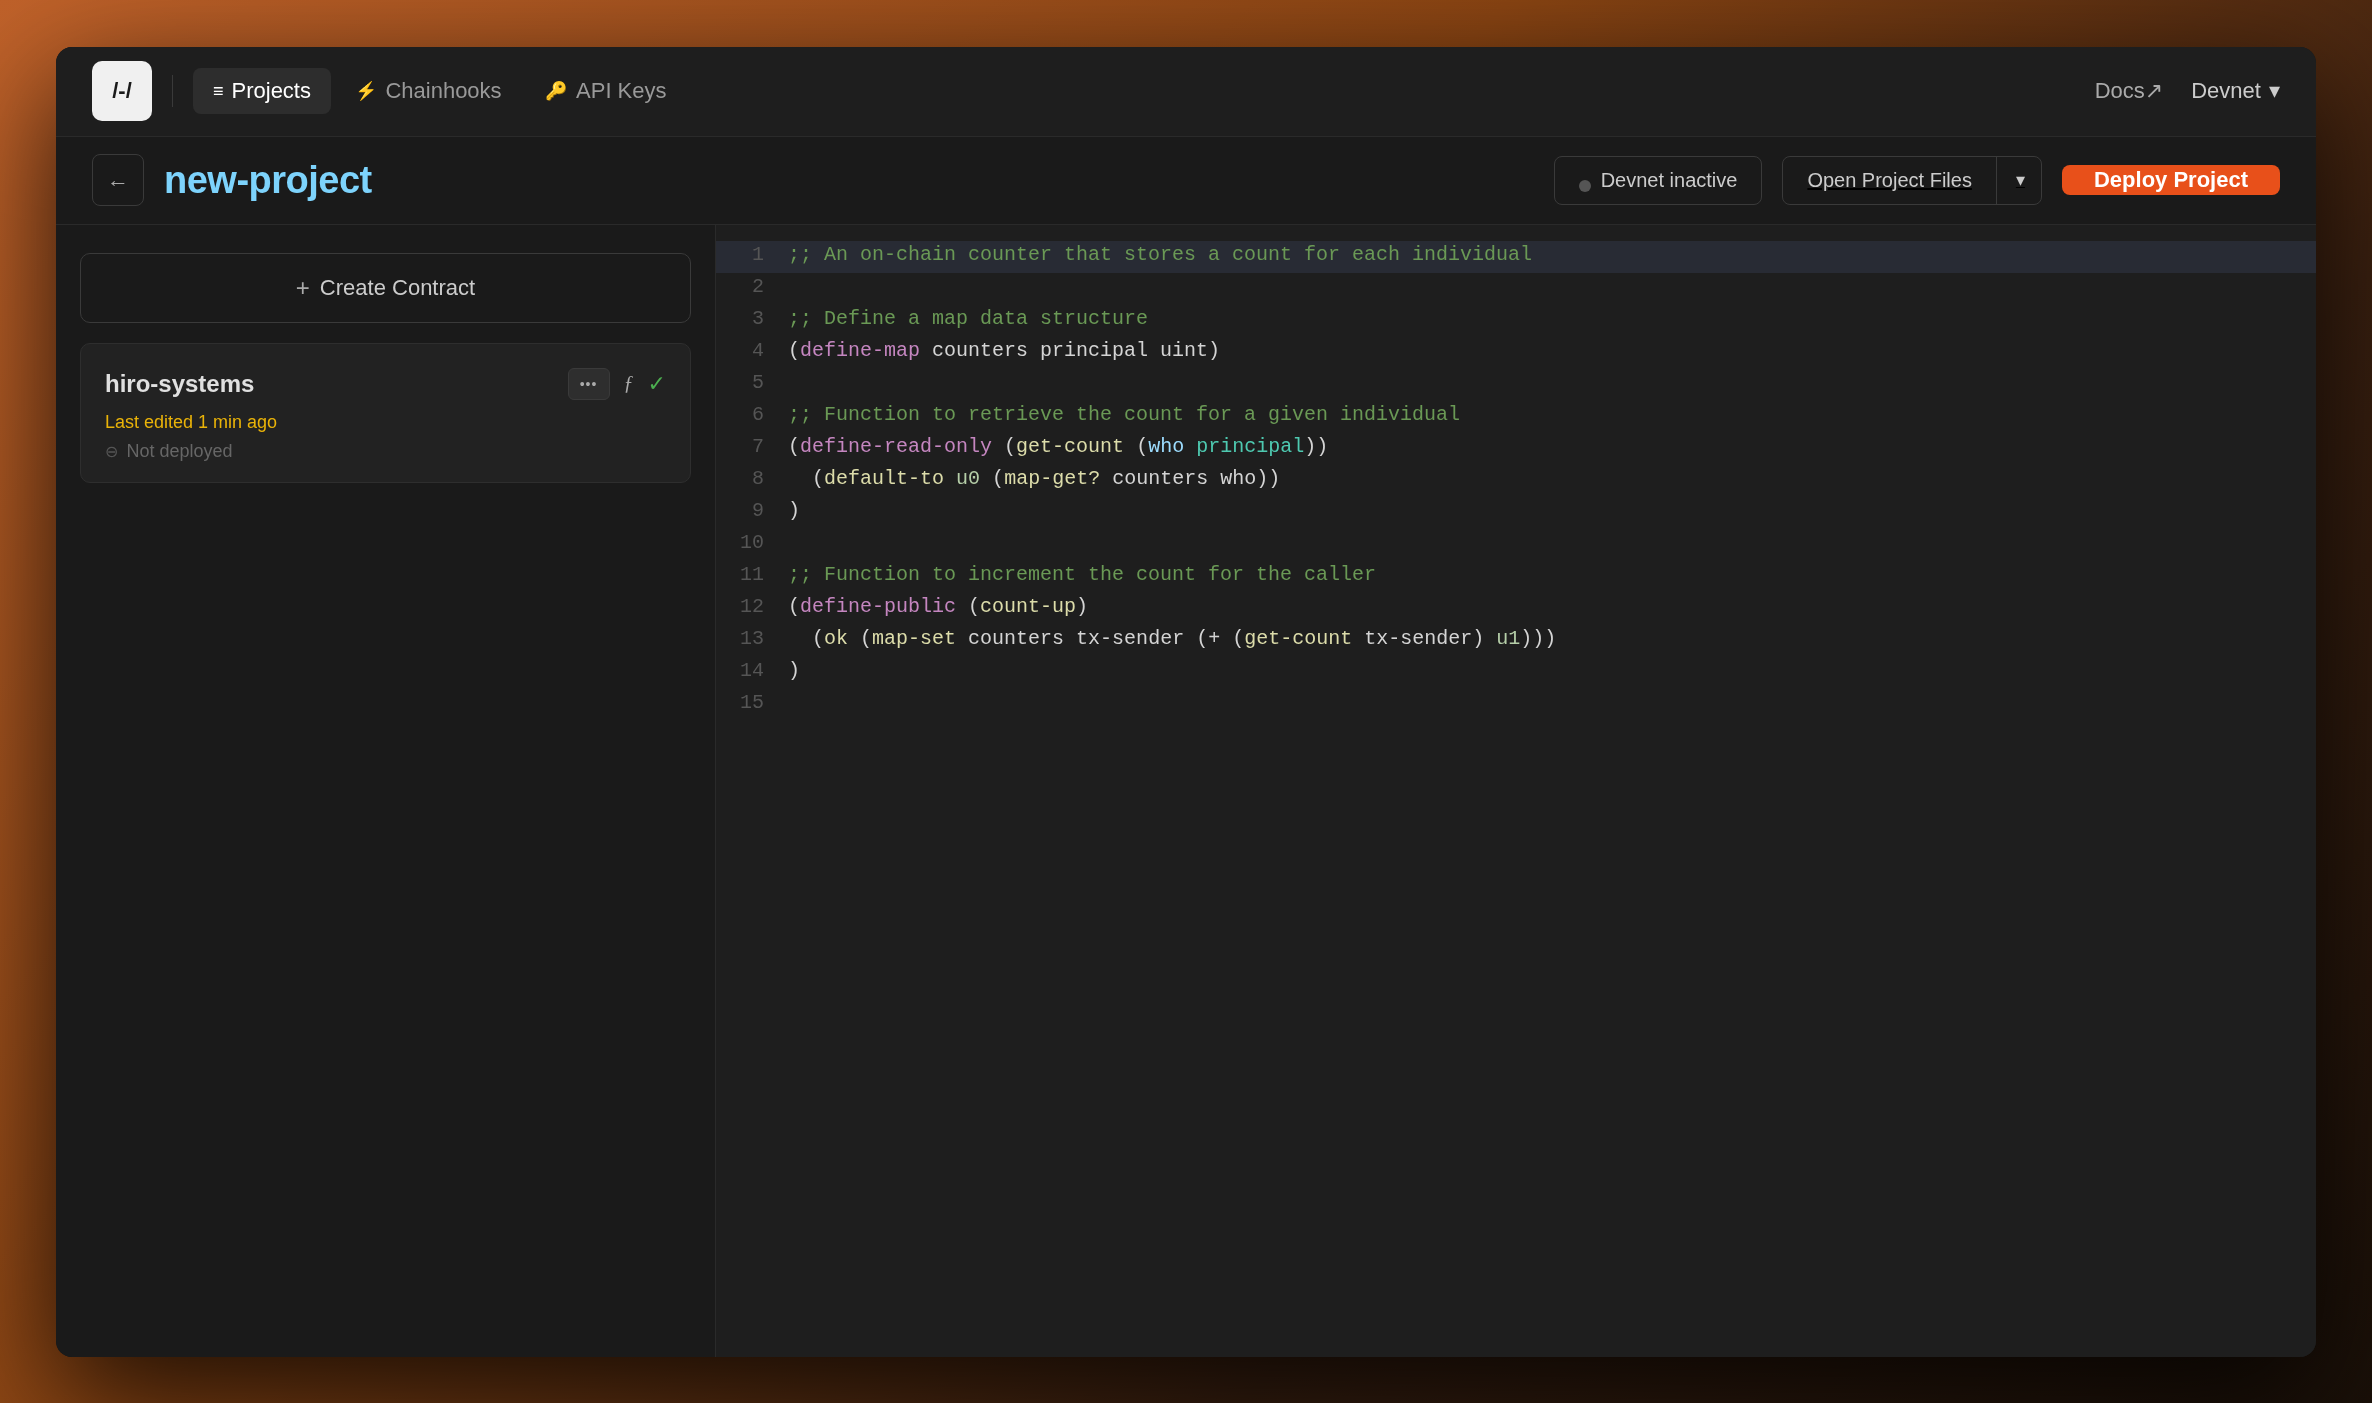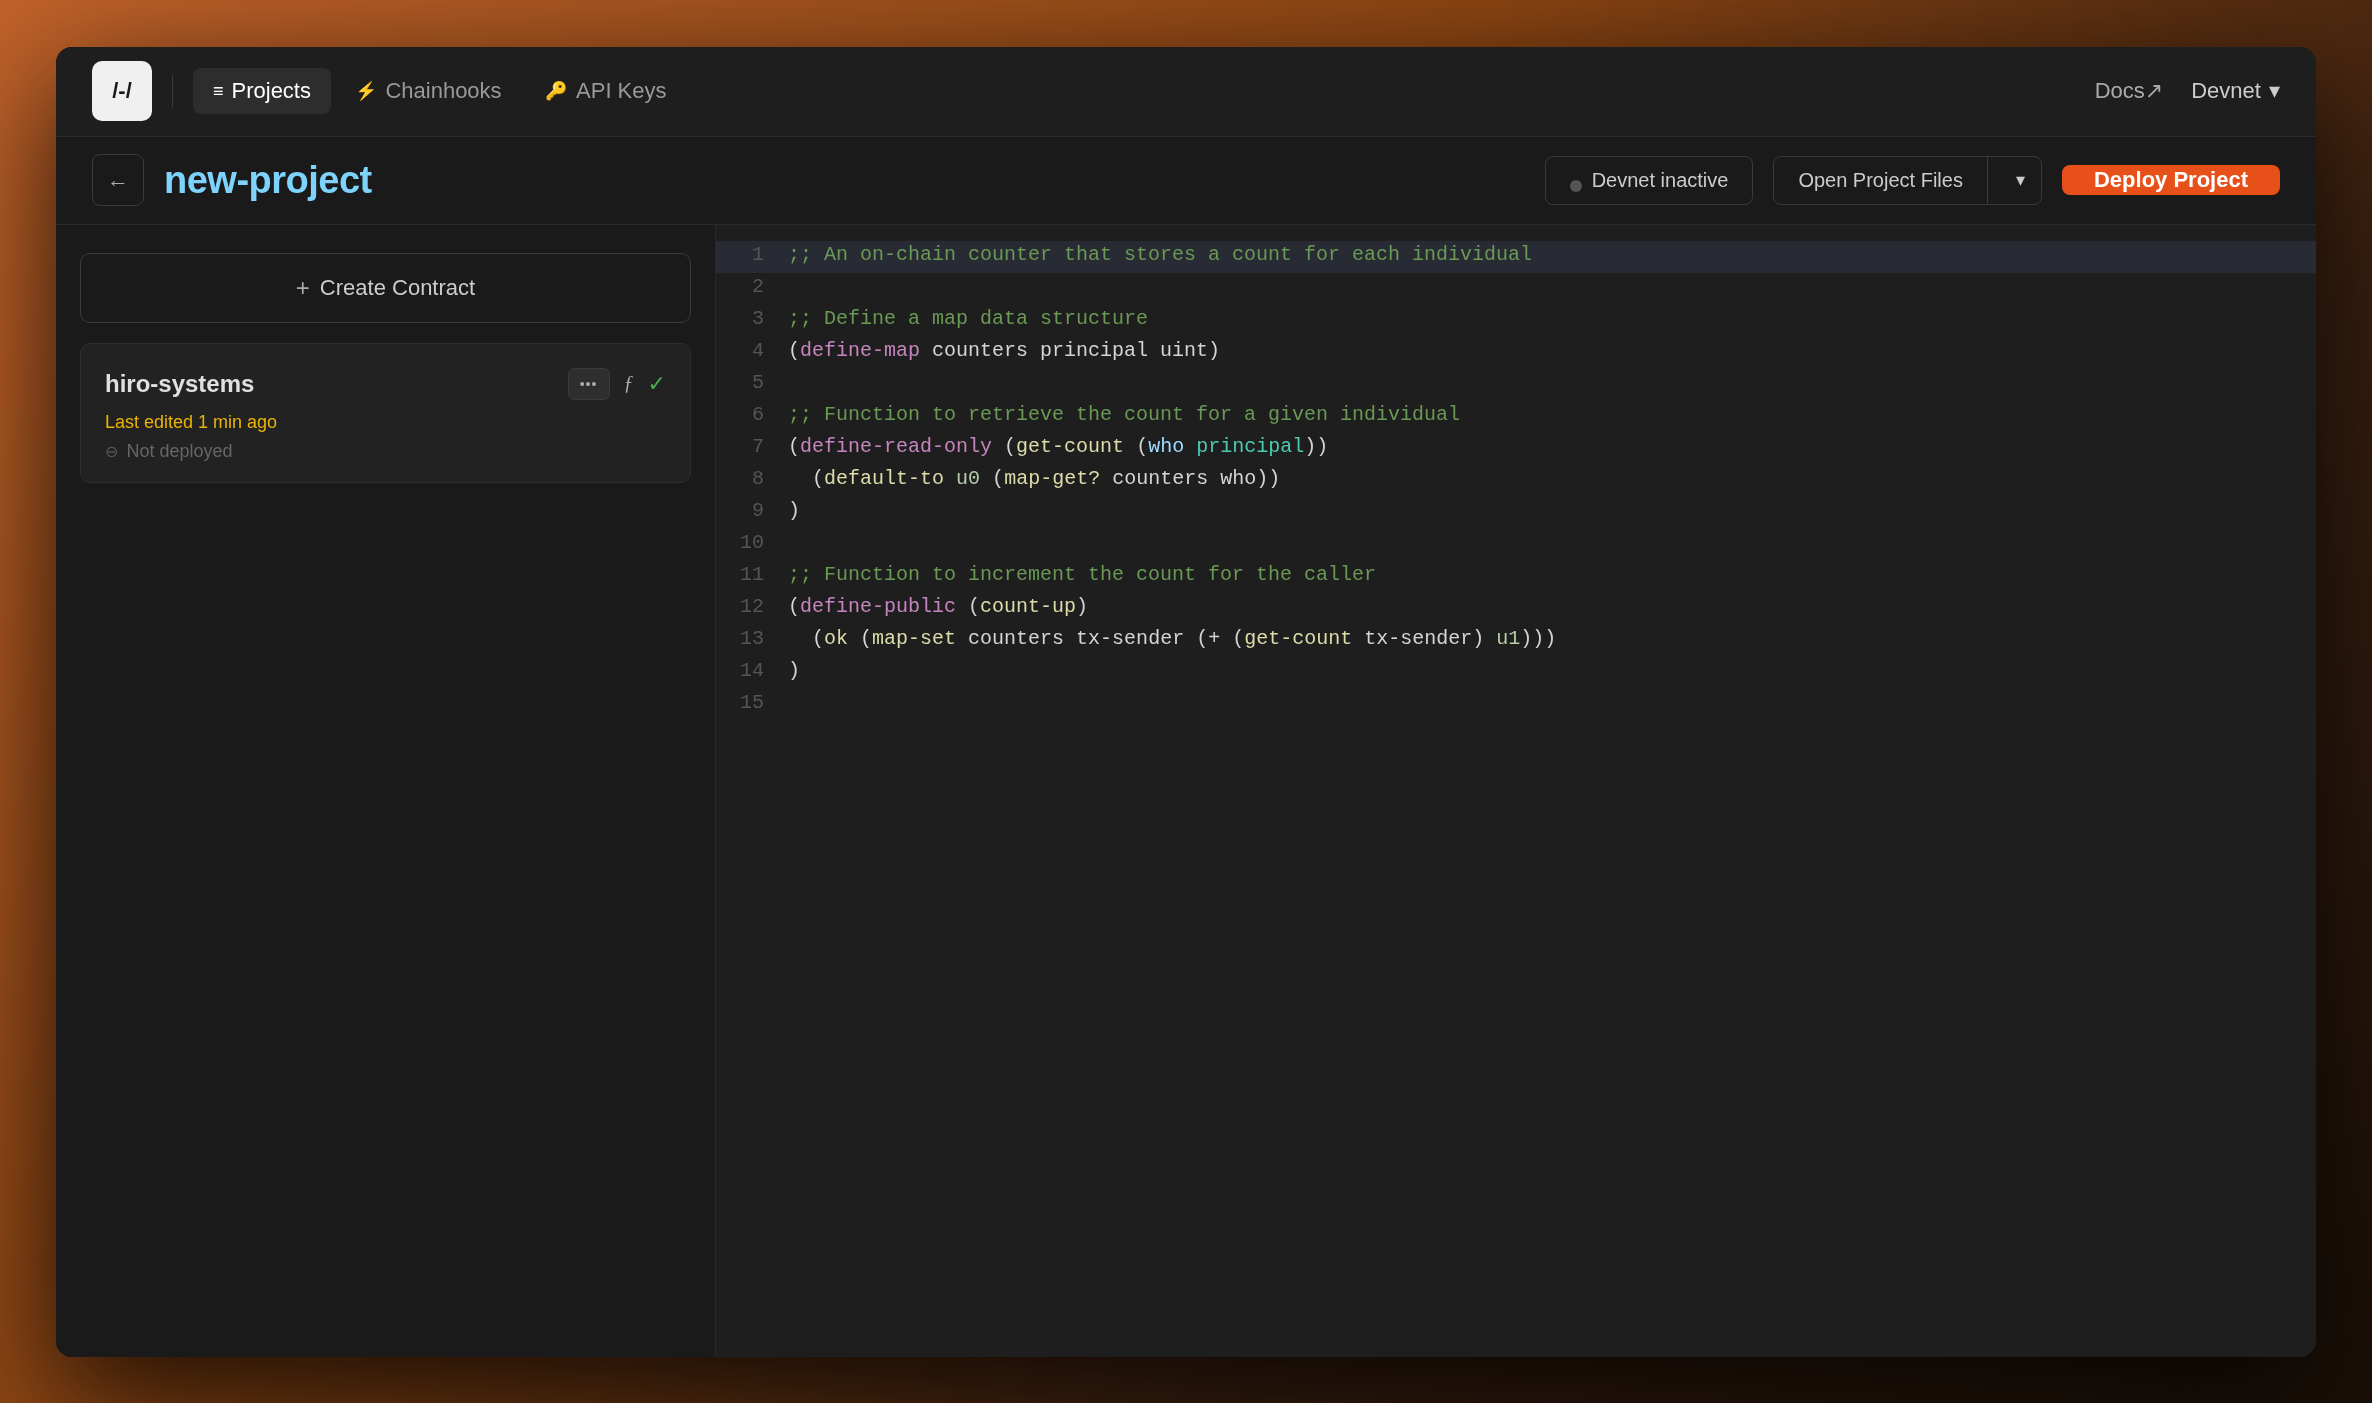--- a/index.html
+++ b/index.html
@@ -166,25 +166,26 @@
     .devnet-dot {
       width: 12px;
       height: 12px;
       border-radius: 50%;
       background: #555;
     }
 
     .open-files-btn {
       display: flex;
       align-items: center;
-      gap: 12px;
+      gap: 3px;
       border: 1px solid #3a3a3a;
       border-radius: 8px;
       overflow: hidden;
       background: transparent;
+      text-decoration: underline;
     }
 
     .open-files-main {
       padding: 12px 24px;
       color: #ccc;
       font-size: 20px;
       cursor: pointer;
       border-right: 1px solid #3a3a3a;
     }
 

